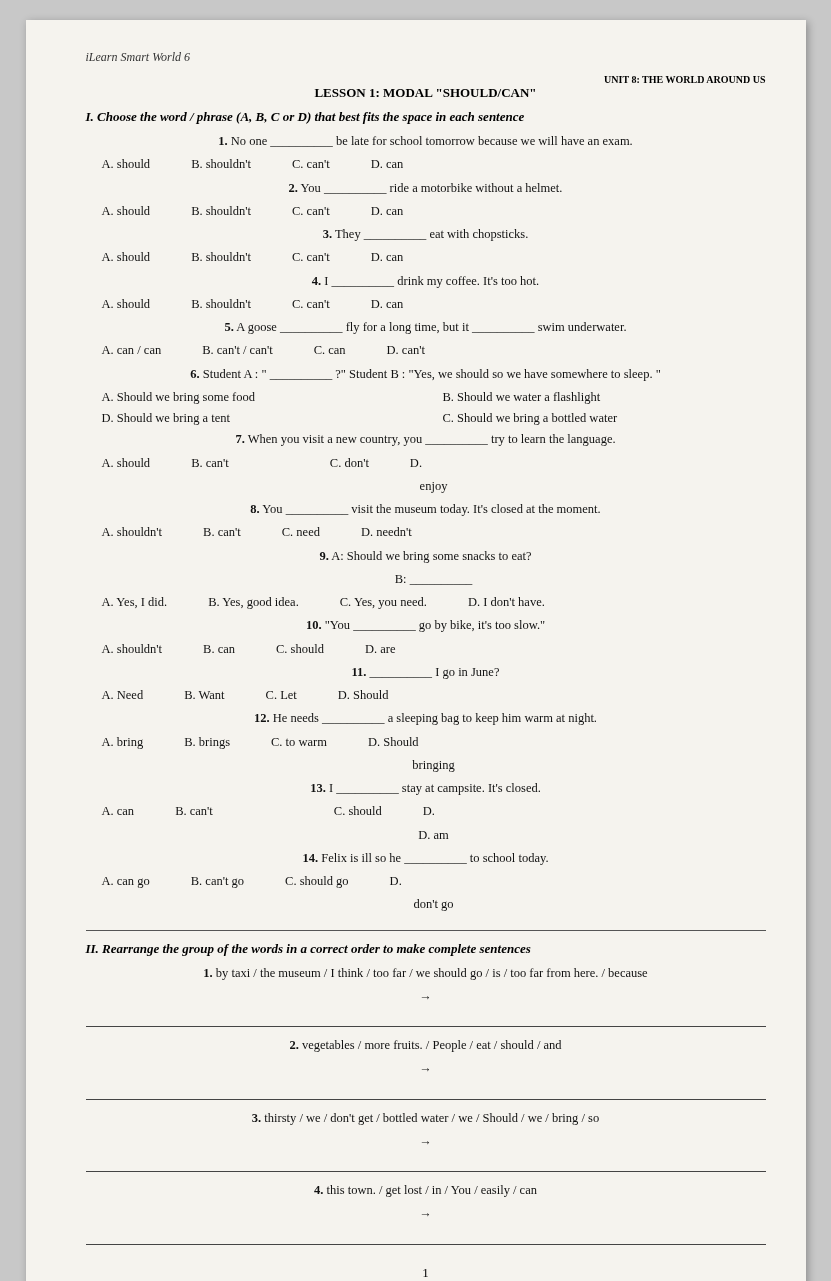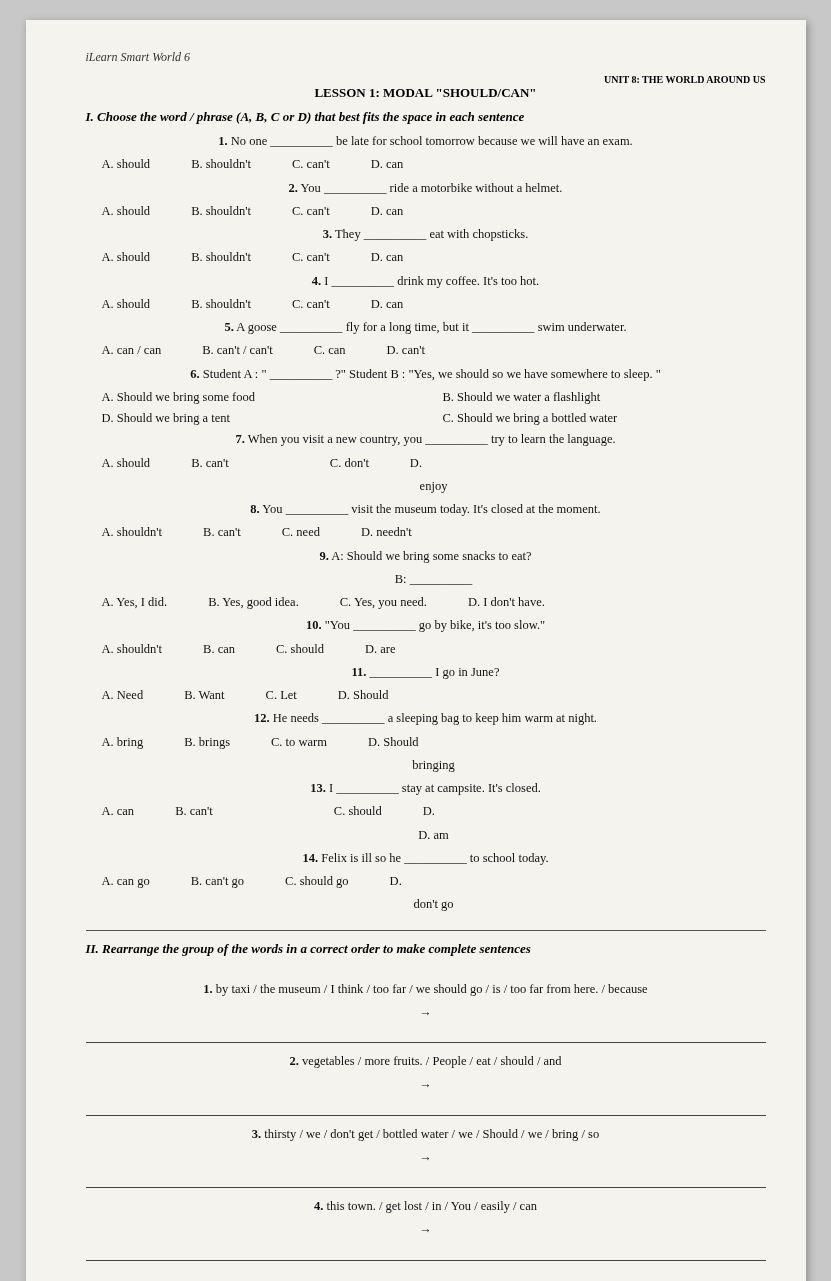--- a/index.html
+++ b/index.html
@@ -68,21 +68,21 @@
       gap: 0 18px;
       margin-left: 16px;
     }
     .section-ii {
       margin-top: 14px;
     }
     .section-ii-title {
       font-style: italic;
       font-weight: bold;
       font-size: 13px;
-      margin-bottom: 22px;
+      margin-bottom: 6px;
     }
     .rearrange-item {
       margin-bottom: 8px;
     }
     .rearrange-item p {
       margin-bottom: 2px;
     }
     .answer-line {
       border-bottom: 1px solid #444;
       min-height: 18px;

